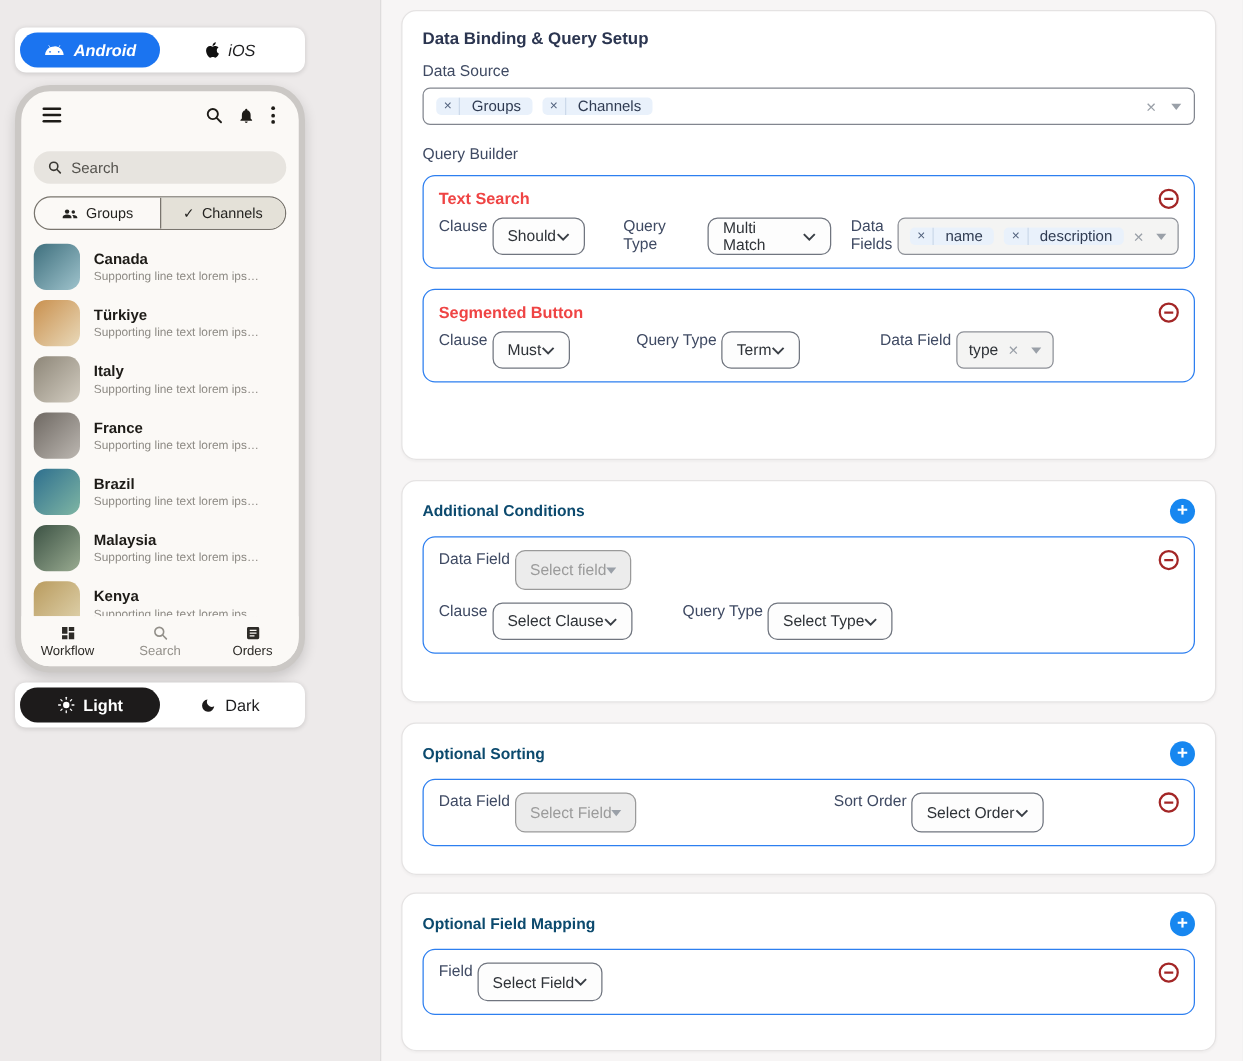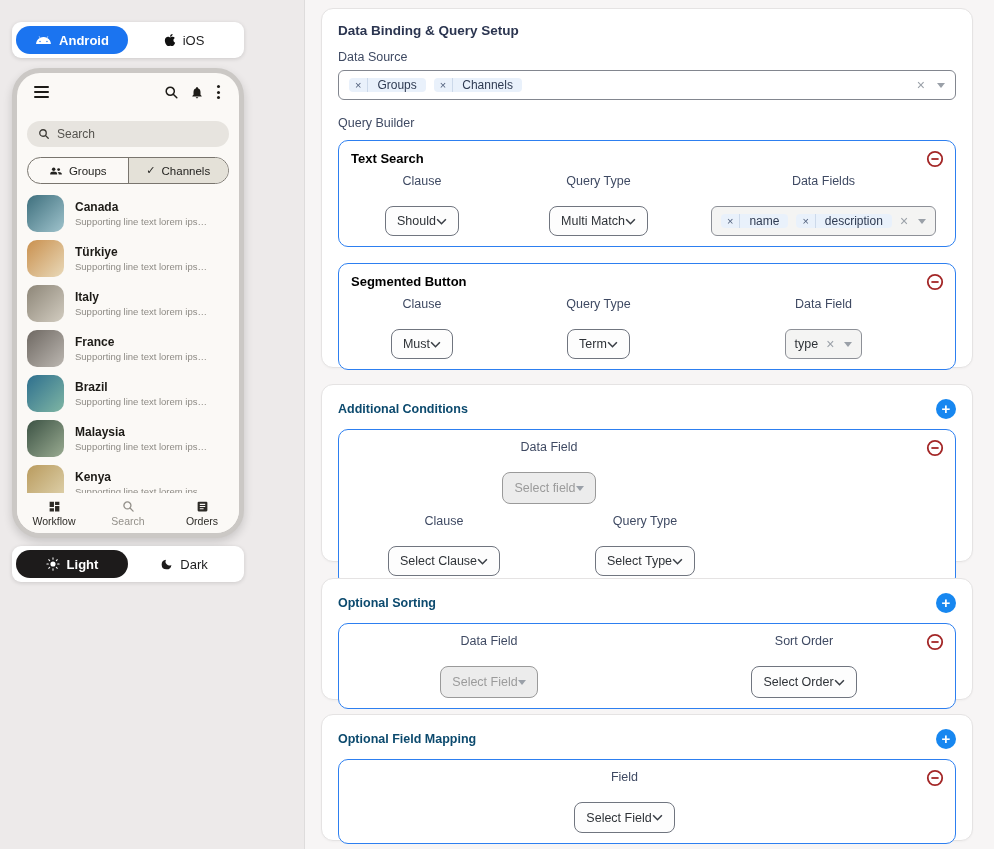--- a/index.html
+++ b/index.html
@@ -8,21 +8,21 @@
 
   
   .left-col { position:absolute; left:0; top:0; width:304px; height:849px; background:#edeaea; }
 
   .pill-toggle { position:absolute; left:12px; width:232px; height:36px; background:#fff; border-radius:9px;
     box-shadow:0 1px 4px rgba(0,0,0,.14); display:flex; align-items:center; padding:4px; }
   .pill-toggle .seg-on { flex:1; height:28px; border-radius:15px; display:flex; align-items:center; justify-content:center; gap:7px;
     color:#fff; font-weight:bold; font-size:13px; cursor:pointer; }
   .pill-toggle .seg-off { flex:1; height:28px; display:flex; align-items:center; justify-content:center; gap:7px;
     color:#1d1d1f; font-size:13px; cursor:pointer; }
-  .platform-toggle { top:22px; }
+  .platform-toggle { top:22px;font-style:italic; }
   .platform-toggle .seg-on { background:#1b74f0; }
   .theme-toggle { top:546px; }
   .theme-toggle .seg-on { background:#1d1b1b; }
 
   
   .phone { position:absolute; left:12px; top:68px; width:232px; height:470px; background:#fbf9f6;
     border:5px solid #cbc8c5; border-radius:28px; box-shadow:0 4px 10px rgba(0,0,0,.16); overflow:hidden; }
   .phone-topbar { position:absolute; left:0; right:0; top:9px; height:20px; display:flex; align-items:center; padding:0 17px; }
   .hamburger { width:15px; display:flex; flex-direction:column; gap:3px; cursor:pointer; }
   .hamburger span { height:2px; background:#1d1b17; border-radius:1px; }
@@ -71,29 +71,29 @@
   .multiselect { height:30px; border:1px solid #82868f; border-radius:6px; display:flex; align-items:center; gap:8px;
     padding:0 10px; background:#fff; cursor:pointer; }
   .chip { display:flex; align-items:stretch; background:#e9f1fb; border-radius:4px; font-size:12px; color:#2f3b52; overflow:hidden; }
   .chip .chip-x { display:flex; align-items:center; padding:0 6px; border-right:1px solid #ccd9ea; color:#50607c; font-size:11px; cursor:pointer; }
   .chip .chip-label { display:flex; align-items:center; padding:0 9px; }
   .ms-right { margin-left:auto; display:flex; align-items:center; gap:12px; }
   .ms-clear { color:#9aa0a8; font-size:14px; cursor:pointer; line-height:1; }
   .tri { width:0; height:0; border-left:4px solid transparent; border-right:4px solid transparent; border-top:5px solid #9aa0a8; cursor:pointer; }
 
   .inner-card { border:1.5px solid #2d7ff0; border-radius:10px; padding:10px 12px; position:relative; background:#fff; }
-  .inner-title { font-size:13px; font-weight:bold; color:#000000; }
+  .inner-title { font-size:13px; font-weight:bold; color:#ef4444; }
   .minus-btn { position:absolute; top:9px; right:11px; width:18px; height:18px; cursor:pointer; background:none; border:none; padding:0; }
   .plus-btn { width:20px; height:20px; border-radius:50%; background:#1787f0; color:#fff; border:none; font-size:15px; line-height:18px;
     text-align:center; cursor:pointer; font-weight:bold; padding:0; }
   .section-head { display:flex; align-items:center; justify-content:space-between; }
   .section-title { font-size:12.5px; font-weight:bold; color:#0c4a6e; }
 
   .fields-row { display:flex; gap:16px; }
-  .field { display:flex; flex-direction:column; gap:18px;align-items:center; }
+  .field { display:flex; gap:4px; }
   .select { height:30px; border:1px solid #70757f; border-radius:8px; background:#fdfdfd; display:flex; align-items:center;
     justify-content:space-between; padding:0 11px; font-size:12.5px; color:#2f3338; cursor:pointer; }
   .ms-mini { height:30px; border:1px solid #8d9097; border-radius:6px; background:#f4f4f3; display:flex; align-items:center;
     gap:8px; padding:0 9px; font-size:12.5px; color:#2f3338; cursor:pointer; }
   .ms-mini .ms-right { gap:10px; }
   .ms-disabled { height:32px; border:1px solid #9a9a9a; border-radius:8px; background:#ececec; display:flex; align-items:center;
     justify-content:space-between; padding:0 11px; font-size:12.5px; color:#9b9b9b; cursor:pointer; }
   .text-input { height:30px; border:1px solid #70757f; border-radius:8px; background:#fdfdfd; padding:0 11px; font-size:12.5px;
     color:#2f3338; font-family:"Liberation Sans", sans-serif; outline:none; }
   .text-input::placeholder { color:#97999c; }

